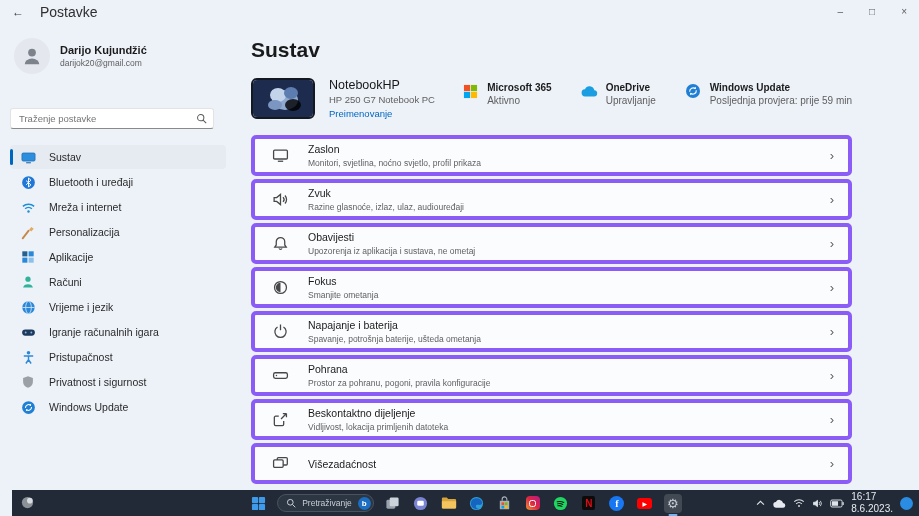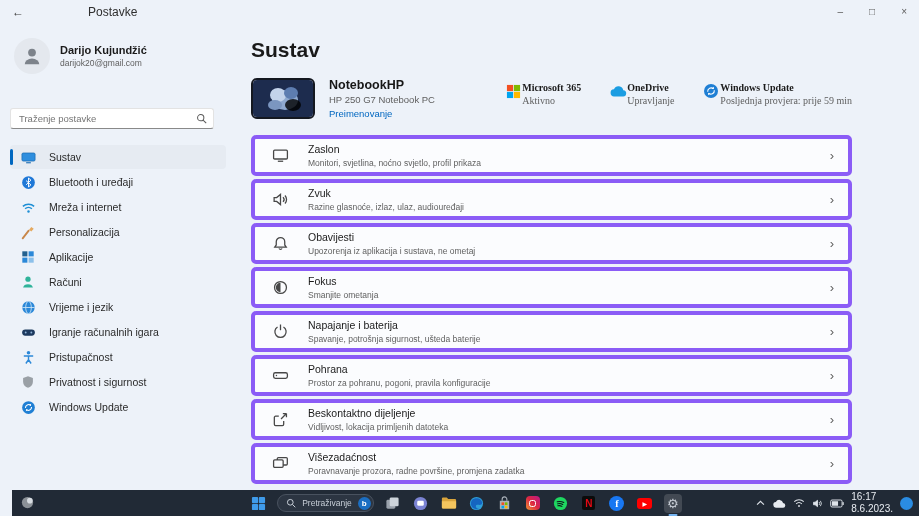--- a/index.html
+++ b/index.html
@@ -2,21 +2,21 @@
 <html><head>
 <meta charset="utf-8">
 <style>
   html,body{margin:0;padding:0;background:#3a3f46;}
   *{box-sizing:border-box;}
   .screen{position:relative;width:919px;height:516px;background:#edf2f9;overflow:hidden;
           font-family:"Liberation Sans",sans-serif;color:#1c1c1c;}
   
   .titlebar{position:absolute;top:0;left:0;right:0;height:24px;display:flex;align-items:center;padding:0 12px;}
   .back-btn{font-size:12px;color:#3c3c3c;cursor:default;margin-right:16px;}
-  .tb-title{font-size:12px;color:#2f2f2f;margin-left:48px;}
+  .tb-title{font-size:14px;color:#2f2f2f;}
   .win-controls{margin-left:auto;display:flex;gap:26px;color:#5c5c5c;font-size:10px;align-items:center;}
   .win-controls span{line-height:1;}
   
   .sidebar{position:absolute;top:24px;left:0;width:238px;bottom:26px;padding:6px 12px 0 10px;}
   .profile{display:flex;align-items:center;gap:10px;margin:8px 0 0 4px;}
   .avatar{width:36px;height:36px;border-radius:50%;background:#e4e8ee;display:flex;align-items:center;justify-content:center;}
   .p-name{font-size:11px;font-weight:bold;color:#1b1b1b;}
   .p-mail{font-size:8.5px;color:#5f5f5f;margin-top:2px;}
   .searchbox{position:relative;margin-top:34px;width:204px;}
   .searchbox input{width:100%;height:21px;font-size:9.5px;font-family:"Liberation Sans",sans-serif;
@@ -29,25 +29,25 @@
      border-radius:4px;font-size:10.5px;color:#2a2a2a;}
   .nav-item.selected{background:#e6ebf2;}
   .nav-item.selected::before{content:'';position:absolute;left:0;top:4px;width:3px;height:16px;border-radius:2px;background:#0067c0;}
   .nav-ic{width:16px;height:16px;display:flex;align-items:center;justify-content:center;flex:0 0 16px;}
   
   .main{position:absolute;left:238px;top:24px;right:0;bottom:26px;padding:10px 0 0 13px;}
   .page-title{font-size:21px;font-weight:bold;color:#191919;margin:4px 0 16px 0;}
   .device-strip{display:flex;align-items:flex-start;width:601px;margin-bottom:16px;}
   .thumb{width:64px;height:41px;border-radius:6px;border:2px solid #141820;overflow:hidden;flex:0 0 64px;}
   .device-info{margin-left:14px;}
-  .dev-name{font-size:12.5px;font-weight:bold;color:#171717;}
+  .dev-name{font-size:12.5px;font-weight:normal;color:#171717;}
   .dev-model{font-size:9.5px;color:#5e5e5e;margin-top:2px;}
   .dev-link{font-size:9.5px;color:#0067c0;margin-top:3px;cursor:default;}
   .status-strip{margin-left:auto;display:flex;gap:28px;padding-top:4px;}
-  .status{display:flex;gap:0;align-items:flex-start;font-family:Liberation Serif, serif;}
+  .status{display:flex;gap:8px;align-items:flex-start;}
   .st-ic{width:18px;height:18px;flex:0 0 18px;display:flex;align-items:center;justify-content:center;}
   .st-title{font-size:10px;font-weight:bold;color:#1c1c1c;}
   .st-sub{font-size:10px;color:#5e5e5e;margin-top:2px;white-space:nowrap;}
   .rows{width:601px;display:flex;flex-direction:column;gap:3px;}
   .row{display:flex;align-items:center;height:41px;background:#fbfcfe;border:4px solid #8b5cf6;
        border-radius:5px;padding:0 14px 0 17px;}
   .row-ic{width:17px;height:17px;color:#474747;margin-right:19px;flex:0 0 17px;}
   .row-title{font-size:10.5px;color:#1b1b1b;}
   .row-sub{font-size:8.5px;color:#5f5f5f;margin-top:2.5px;}
   .chev{margin-left:auto;color:#606060;font-size:13px;line-height:1;}
@@ -348,21 +348,21 @@
 
       <div class="row">
         <span class="row-ic">
           <svg width="17" height="17" viewBox="0 0 16 16" fill="none" stroke="currentColor" stroke-width="1.2">
               <path d="M5.2 3.8 a5.3 5.3 0 1 0 5.6 0"></path>
               <line x1="8" y1="1.4" x2="8" y2="6.8"></line>
             </svg>
         </span>
         <span>
           <div class="row-title">Napajanje i baterija</div>
-          <div class="row-sub">Spavanje, potrošnja sigurnost, ušteda baterije</div>
+          <div class="row-sub">Spavanje, potrošnja baterije, ušteda ometanja</div>
         </span>
         <span class="chev">›</span>
       </div>
 
       <div class="row">
         <span class="row-ic">
           <svg width="17" height="17" viewBox="0 0 16 16" fill="none" stroke="currentColor" stroke-width="1.2">
               <rect x="1.5" y="5.4" width="13" height="5.2" rx="1.6"></rect>
               <circle cx="4.2" cy="8" r="0.7" fill="currentColor" stroke="none"></circle>
             </svg>
@@ -390,21 +390,20 @@
 
       <div class="row">
         <span class="row-ic">
           <svg width="17" height="17" viewBox="0 0 16 16" fill="none" stroke="currentColor" stroke-width="1.2">
               <rect x="1.5" y="4.6" width="9" height="7" rx="1"></rect>
               <path d="M5 4.6 V3.4 a1 1 0 0 1 1-1 h7.4 a1 1 0 0 1 1 1 v5 a1 1 0 0 1 -1 1 h-2.9"></path>
             </svg>
         </span>
         <span>
           <div class="row-title">Višezadaćnost</div>
-          <div class="row-sub">Poravnavanje prozora, radne površine, promjena zadatka</div>
         </span>
         <span class="chev">›</span>
       </div>
 
     </div>
   </div>
 
   <div class="taskbar">
     <span class="widgets">
       <svg width="15" height="15" viewBox="0 0 16 16">

